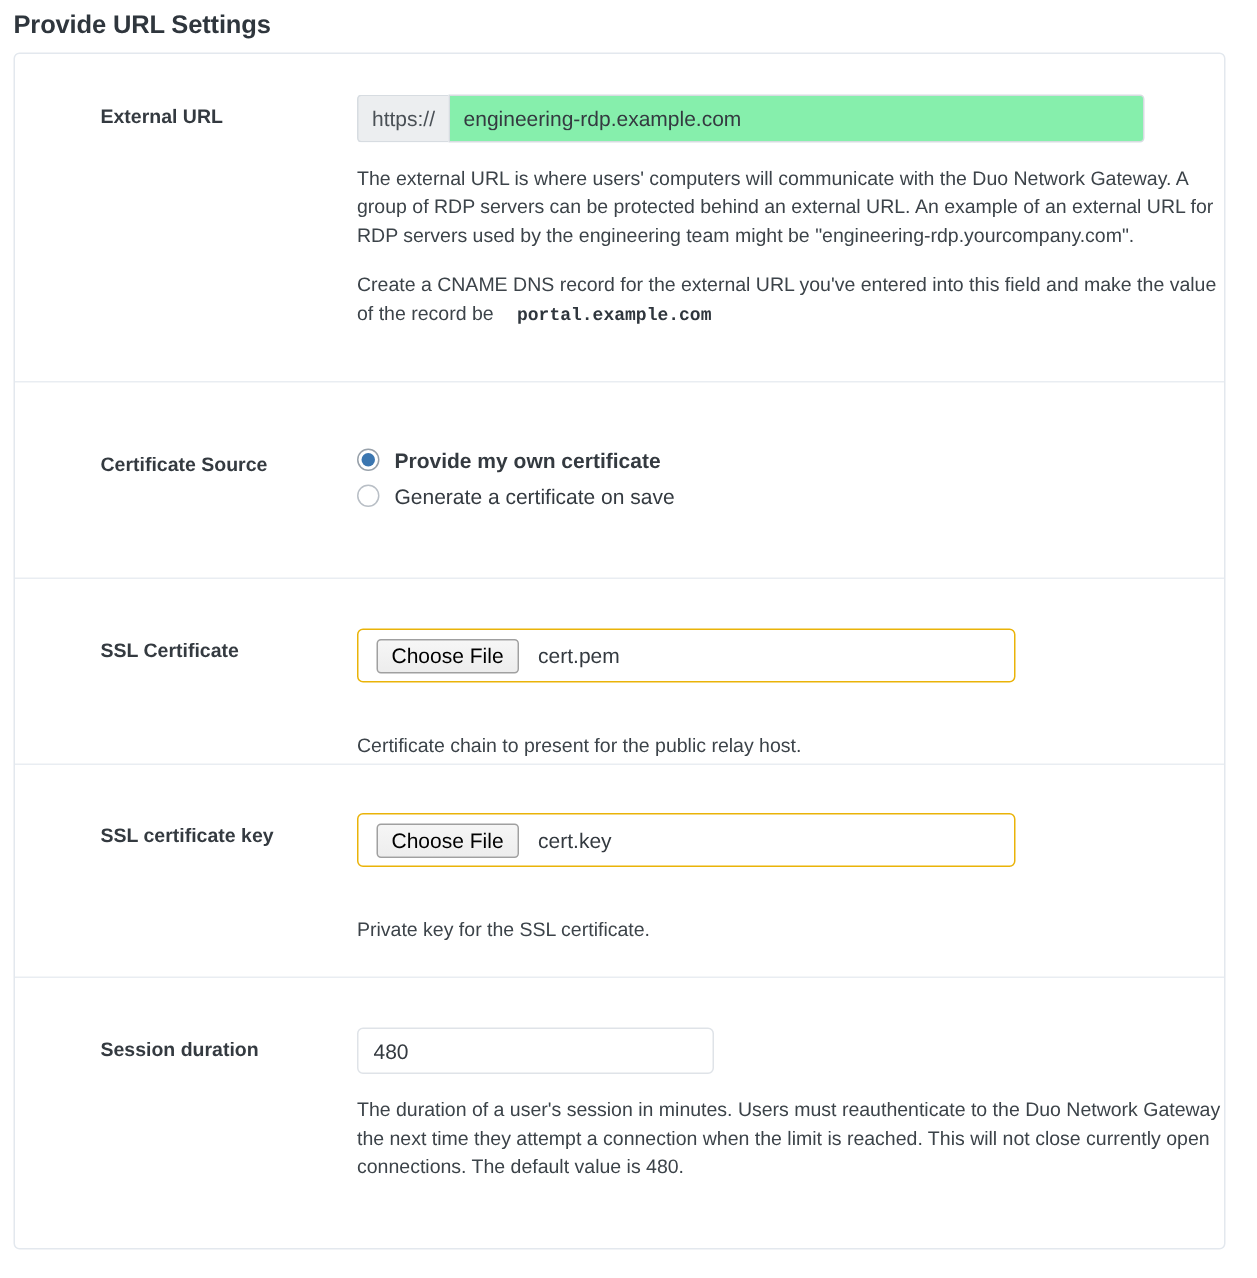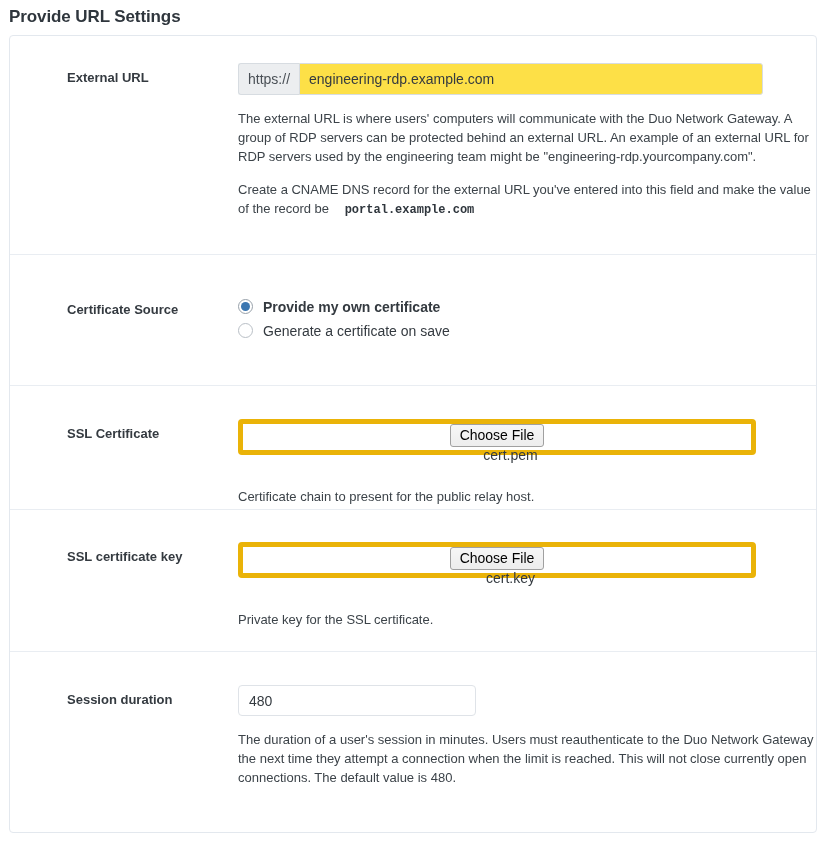--- a/index.html
+++ b/index.html
@@ -103,21 +103,21 @@
     white-space: nowrap;
   }
   .text-input {
     flex: 1 1 auto;
     font-family: "Liberation Sans", sans-serif;
     font-size: 14px;
     color: #343a40;
     padding: 0 9px;
     border: 1px solid #d7dce1;
     border-radius: 0 3px 3px 0;
-    background: #fde047;
+    background: #86efac;
     box-sizing: border-box;
     outline: none;
   }
 
   
   .help {
     font-size: 13px;
     line-height: 19px;
     color: #3c4349;
     width: 580px;
@@ -168,44 +168,43 @@
     color: #343a40;
   }
   .radio-label.selected {
     font-weight: bold;
   }
 
   
   .file-input {
     display: flex;
     align-items: center;
-    width: 518px;
+    width: 439px;
     height: 36px;
     box-sizing: border-box;
-    border: 5px solid #eab308;
+    border: 1px solid #eab308;
     border-radius: 4px;
     background: #ffffff;
     padding: 0 12px;
-    flex-direction: column;
   }
   .choose-file-btn {
     font-family: "Liberation Sans", sans-serif;
     font-size: 14px;
     color: #000000;
     background: linear-gradient(#f6f6f6, #ededed);
     border: 1px solid #a0a0a0;
     border-radius: 3px;
     padding: 2px 9px 3px 9px;
     line-height: 16px;
     cursor: default;
   }
   .file-name {
     font-size: 14px;
     color: #343a40;
-    margin-left: 27px;
+    margin-left: 13px;
   }
   .file-help {
     font-size: 13px;
     line-height: 19px;
     color: #3c4349;
     margin-top: 32px;
   }
 
   
   .num-input {

